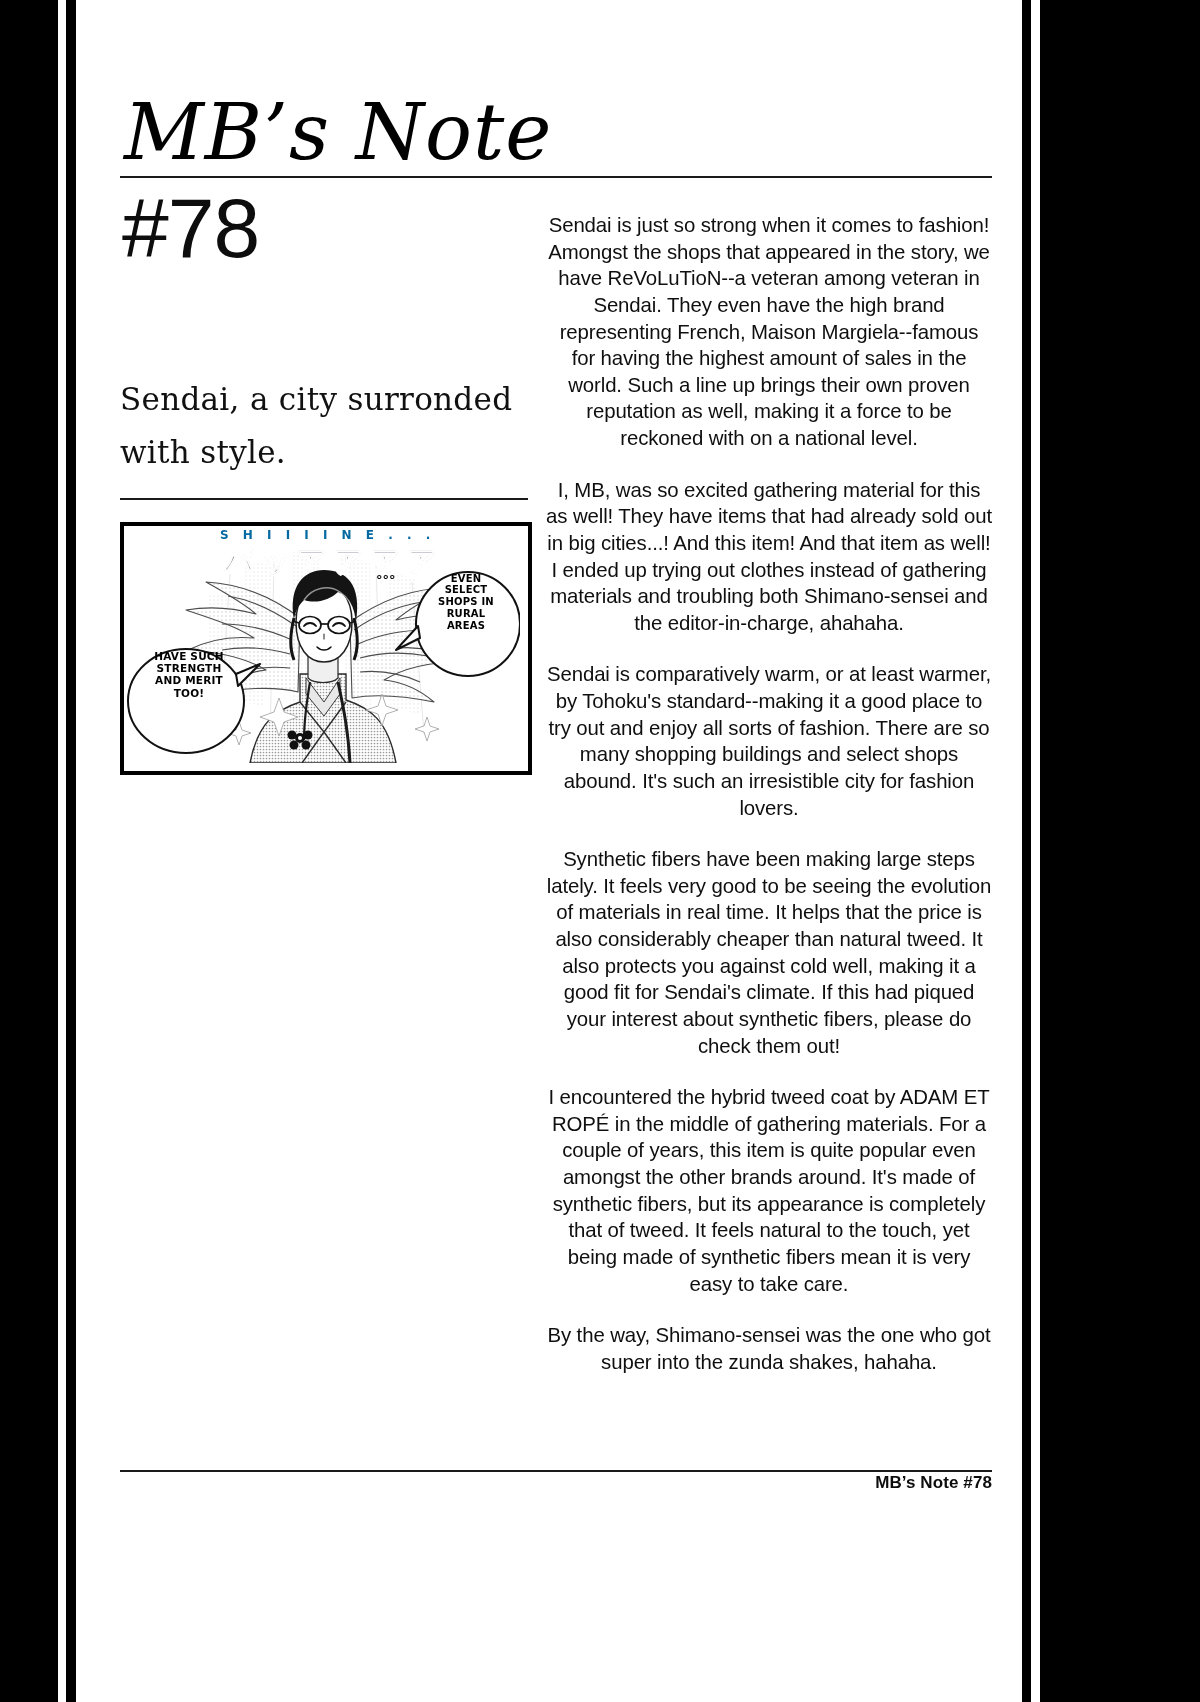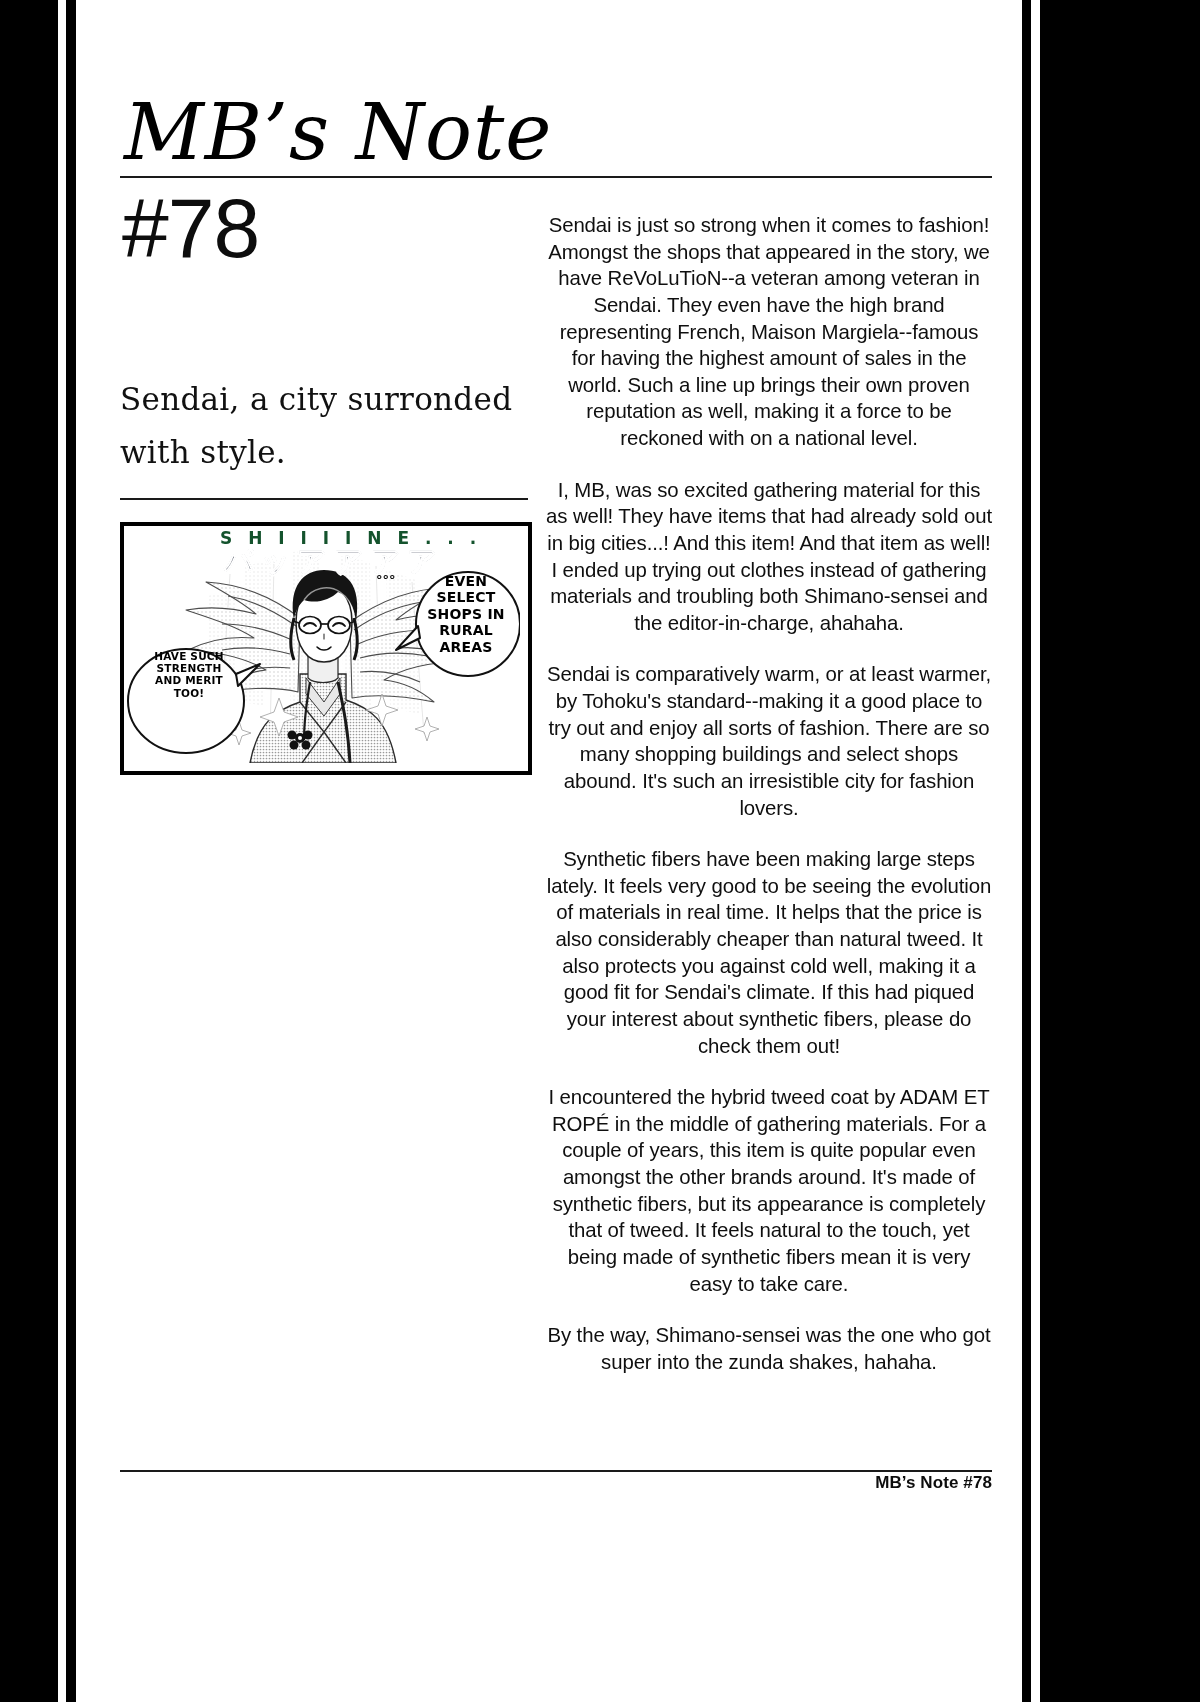--- a/index.html
+++ b/index.html
@@ -143,31 +143,31 @@
   .bub-left {
     left: 10px;
     top: 124px;
     width: 110px;
     font-size: 10.5px;
   }
   .bub-right {
     left: 294px;
     top: 47px;
     width: 96px;
-    font-size: 14px;
+    font-size: 10px;
   }
   .sfx-top {
     position: absolute;
     left: 96px;
     top: 2px;
     font-family: "DejaVu Sans", sans-serif;
     font-weight: 700;
-    font-size: 17px;
+    font-size: 12px;
     letter-spacing: 5px;
-    color: #14532d;
+    color: #0369a1;
     white-space: nowrap;
   }
   .sfx-kana {
     position: absolute;
     left: 100px;
     top: 16px;
     font-family: "DejaVu Sans", sans-serif;
     font-weight: 700;
     font-size: 29px;
     letter-spacing: 7px;

